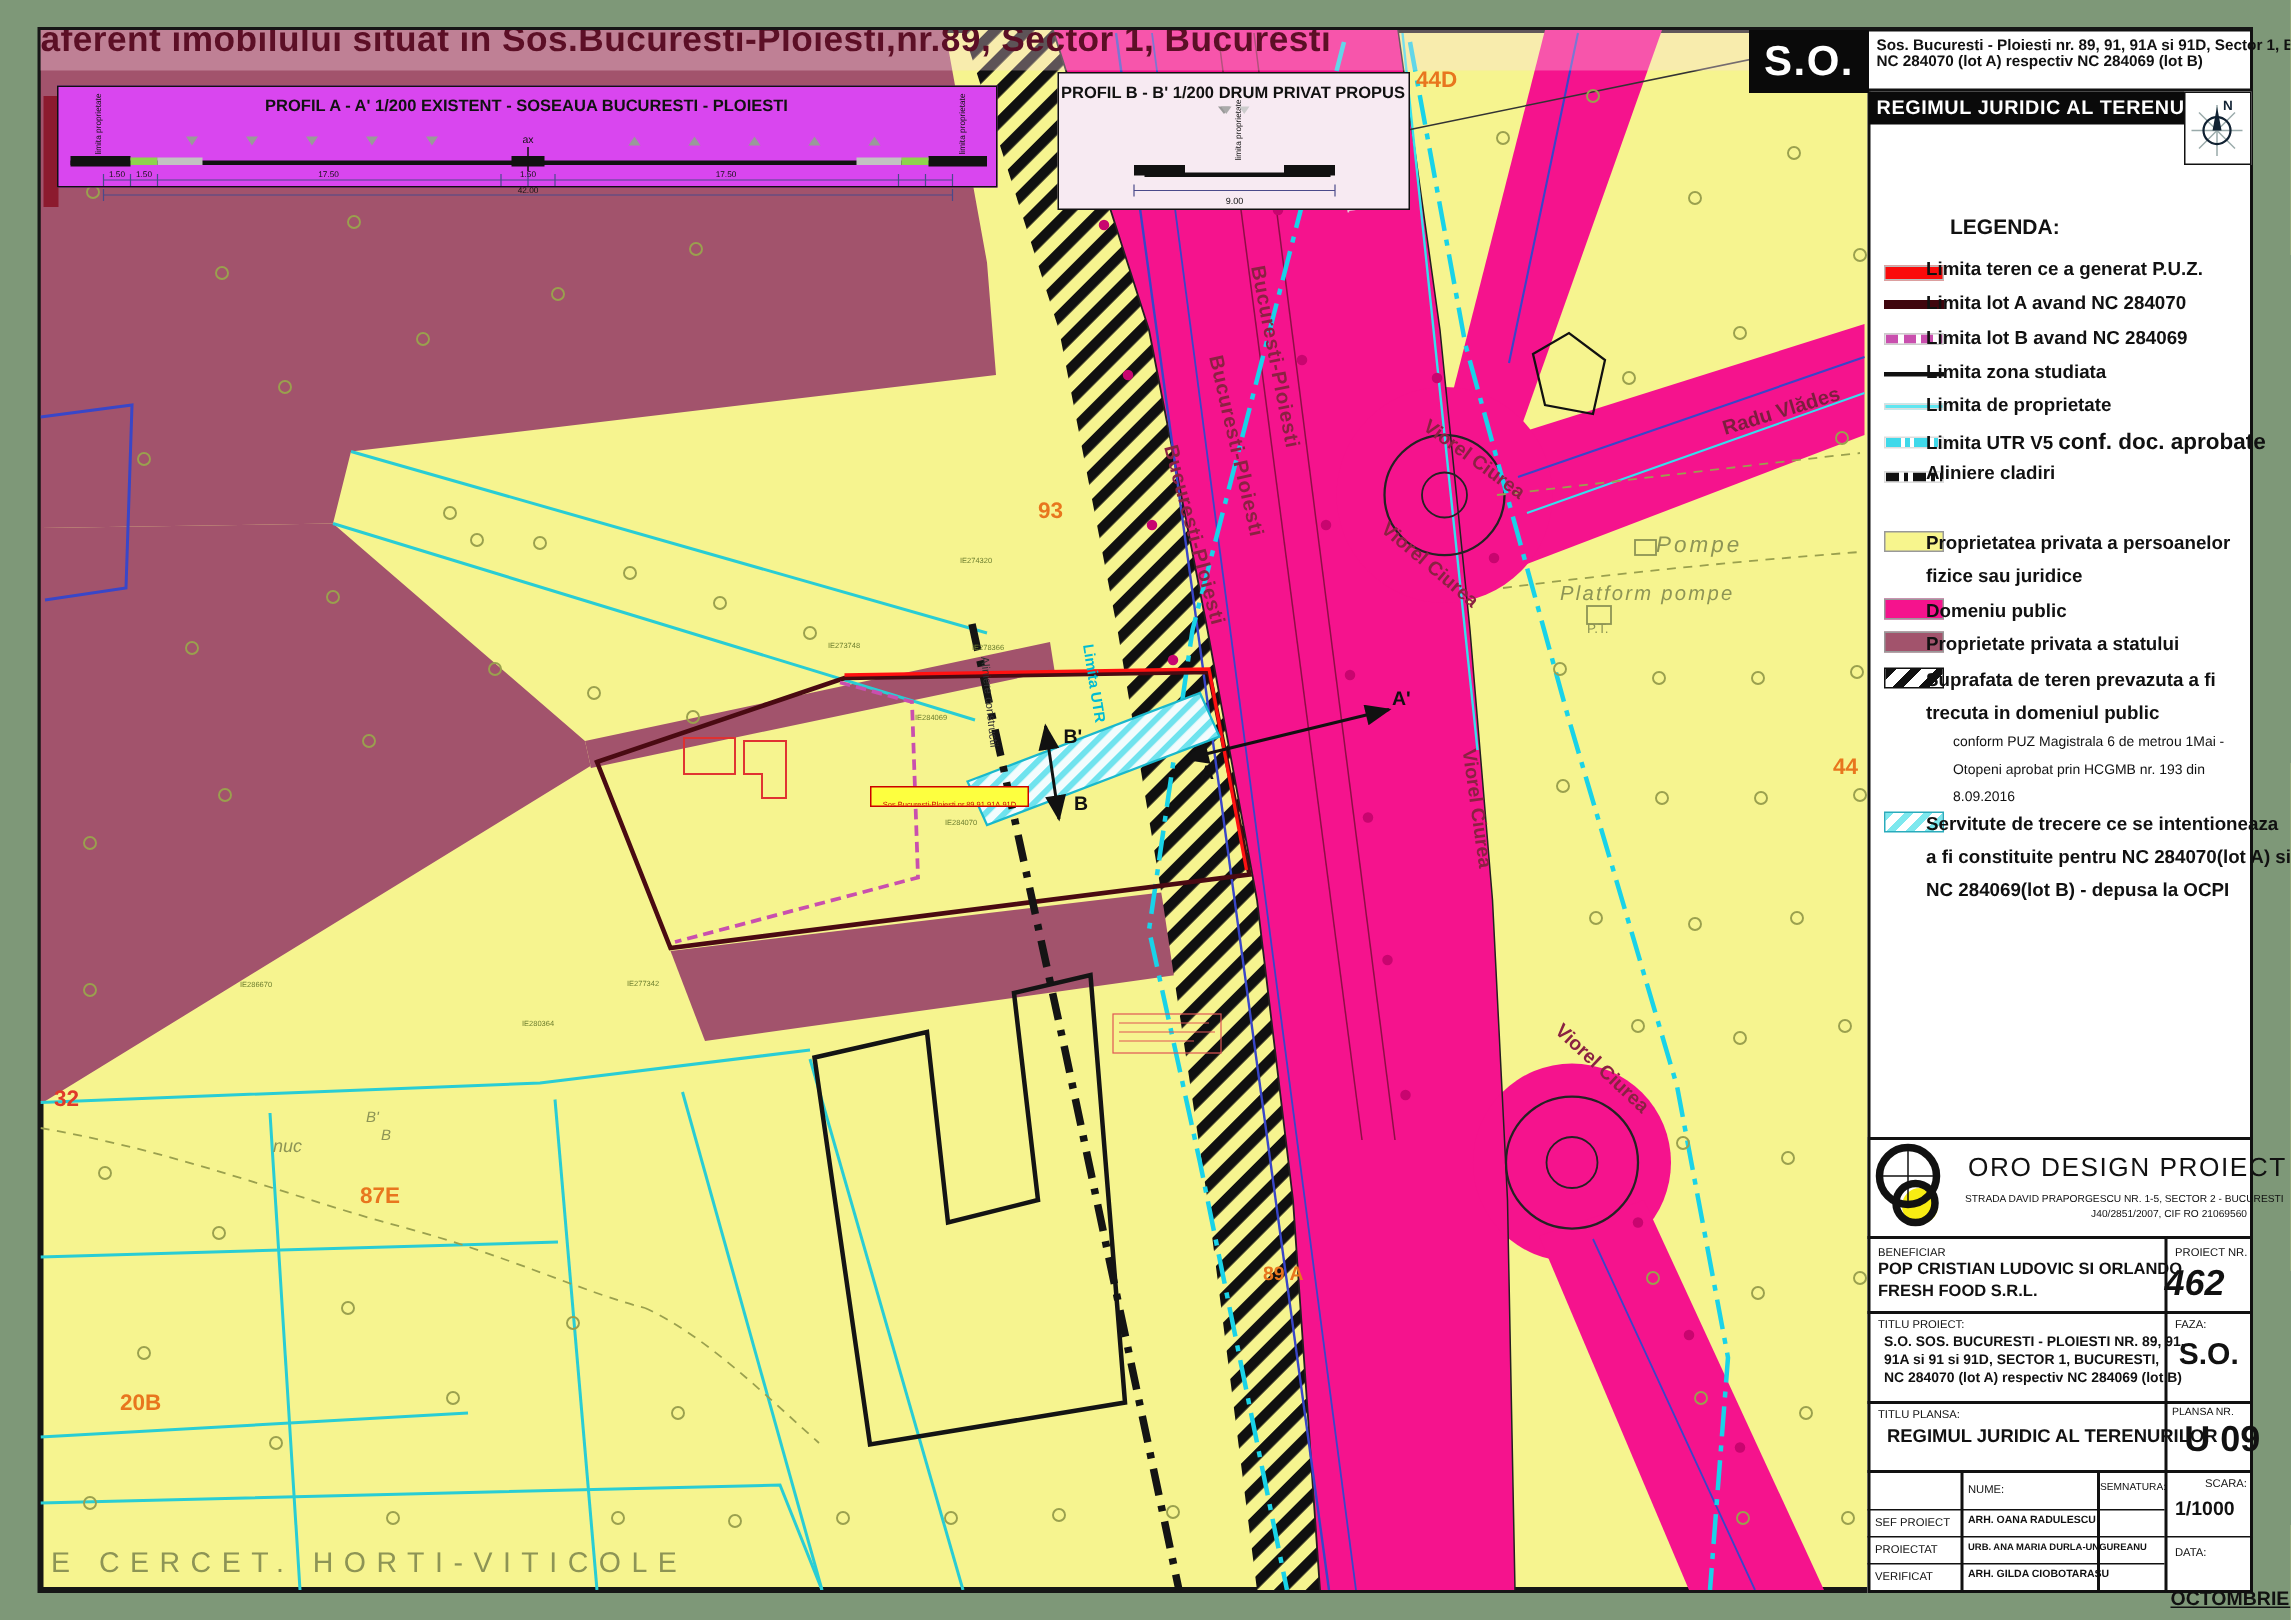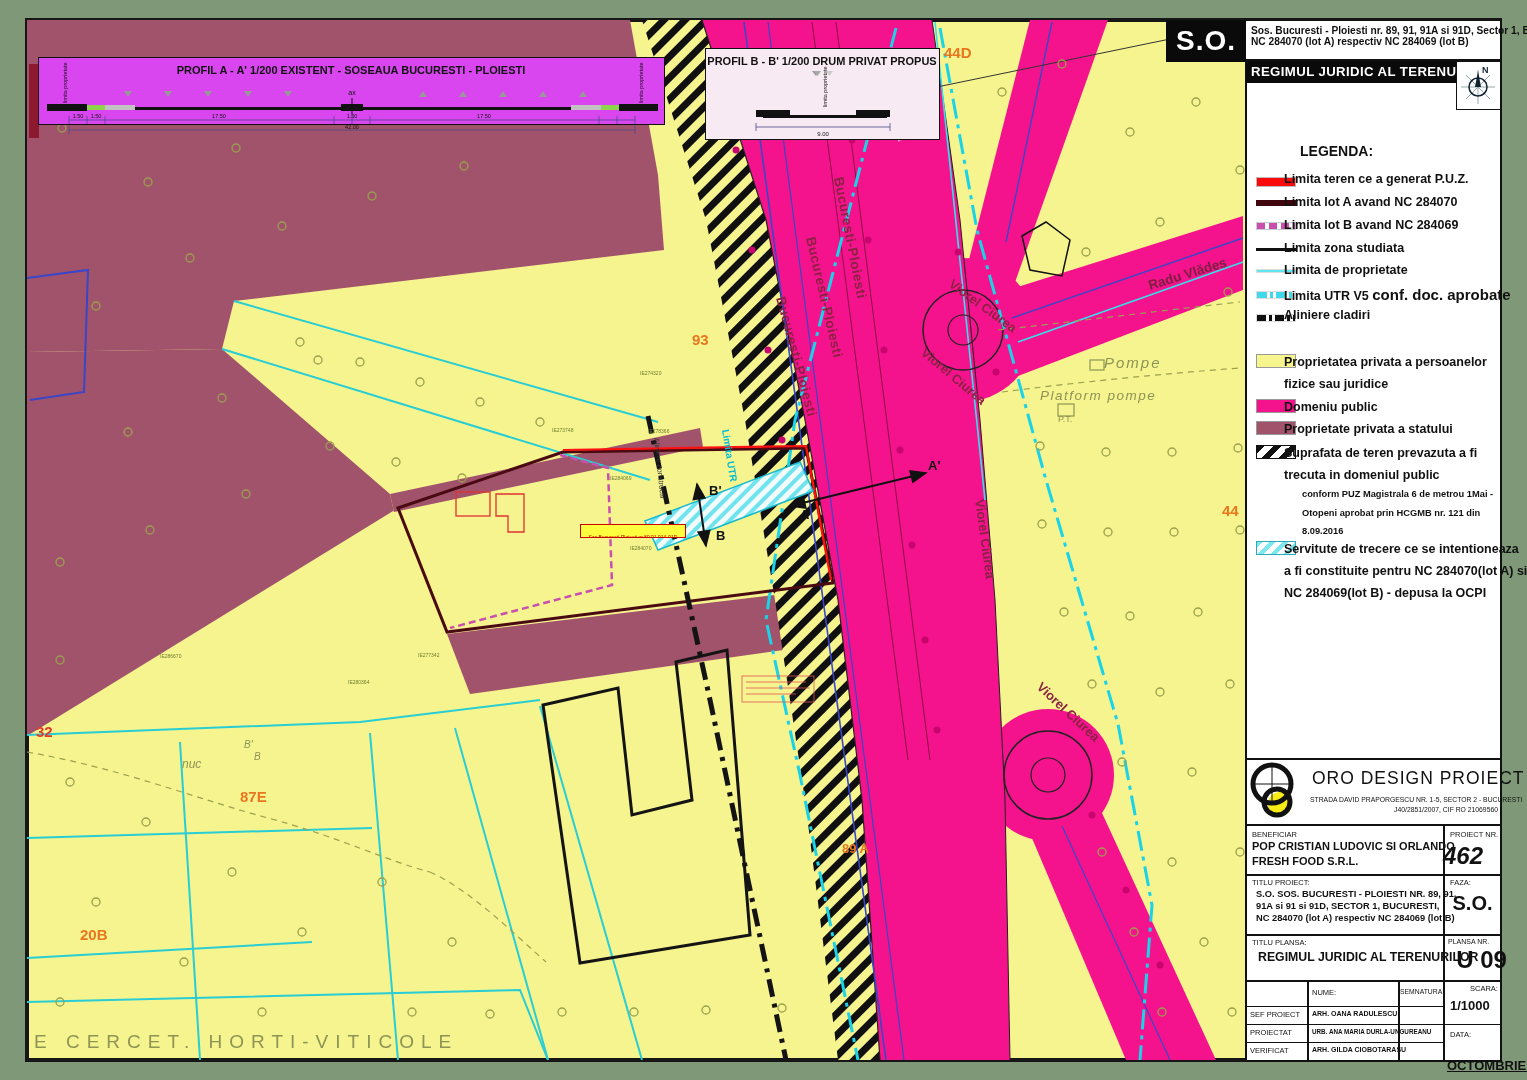--- a/index.html
+++ b/index.html
@@ -3,21 +3,21 @@
 <meta charset="utf-8">
 <style>
   html,body{margin:0;padding:0;background:#7e9878;}
   #root{position:relative;width:1527px;height:1080px;background:#7e9878;overflow:hidden;
         font-family:"Liberation Sans",sans-serif;}
   .abs{position:absolute;}
   .b2{border:2px solid #111;box-sizing:border-box;background:#fff;}
   .blk{background:#0a0a0a;color:#fff;}
   .sw{position:absolute;left:1256px;width:40px;box-sizing:border-box;}
   .lg-label{position:absolute;left:1284px;font-weight:bold;font-size:12.5px;color:#111;white-space:nowrap;}
-  .lg-note{position:absolute;left:1302px;font-weight:bold;font-size:9.3px;color:#111;white-space:nowrap;}
+  .lg-note{position:absolute;left:1302px;font-weight:normal;font-size:9.3px;color:#111;white-space:nowrap;}
   .tb-lab{position:absolute;font-size:7.5px;color:#111;white-space:nowrap;}
   .tb-val{position:absolute;font-weight:bold;color:#111;white-space:nowrap;}
   .hline{position:absolute;background:#111;height:2px;}
   .vline{position:absolute;background:#111;width:2px;}
   .hatch-blk{background:repeating-linear-gradient(135deg,#111 0 5px,#fff 5px 12px);border:1px solid #111;}
   .hatch-cyn{background:repeating-linear-gradient(135deg,#7de8ee 0 4px,#fff 4px 9px);border:1px solid #2aabbc;}
   svg text{font-family:"Liberation Sans",sans-serif;}
 </style>
 </head>
 <body>
@@ -273,20 +273,23 @@
       <text x="418" y="657" font-size="5" fill="#6e7f30">IE277342</text>
       <text x="348" y="684" font-size="5" fill="#6e7f30">IE280364</text>
     </g>
   </g>
 </svg>
 
 <div class="abs" style="left:580px;top:524px;width:106px;height:14px;background:#fdff3f;border:1px solid #c00;box-sizing:border-box;overflow:hidden;text-align:center;">
   <span style="font-size:5px;color:#c00;line-height:12px;white-space:nowrap;">Sos.Bucuresti-Ploiesti nr.89,91,91A,91D</span>
 </div>
 
+<div class="abs" style="left:27px;top:20px;width:1139px;height:27px;overflow:hidden;background:rgba(252,222,235,0.33);">
+  <div style="margin-top:-7px;font-size:23.5px;font-weight:bold;color:#5c0f26;white-space:nowrap;letter-spacing:0.3px;">aferent imobilului situat in Sos.Bucuresti-Ploiesti,nr.89, Sector 1, Bucuresti</div>
+</div>
 
 <div class="abs" style="left:38px;top:57px;width:627px;height:68px;background:#d946ef;border:1.5px solid #111;box-sizing:border-box;">
   <svg width="624" height="77" viewBox="0 0 624 77">
     <text x="312" y="16" text-anchor="middle" font-size="11" font-weight="bold" fill="#111">PROFIL A - A' 1/200 EXISTENT -  SOSEAUA BUCURESTI - PLOIESTI</text>
     <rect x="8" y="49" width="611" height="3" fill="#111"></rect>
     <rect x="8" y="46" width="40" height="7" fill="#111"></rect>
     <rect x="302" y="46" width="22" height="7" fill="#111"></rect>
     <rect x="580" y="46" width="39" height="7" fill="#111"></rect>
     <rect x="48" y="47" width="18" height="5" fill="#8ed44d"></rect>
     <rect x="66" y="47" width="30" height="5" fill="#c2c2c2"></rect>
@@ -408,21 +411,21 @@
 <div class="lg-label" style="top:355px;">Proprietatea privata a persoanelor</div>
 <div class="lg-label" style="top:377px;">fizice sau juridice</div>
 <div class="sw" style="top:399px;height:14px;background:#f5138d;border:1px solid #999;"></div>
 <div class="lg-label" style="top:400px;">Domeniu public</div>
 <div class="sw" style="top:421px;height:14px;background:#a2536c;border:1px solid #999;"></div>
 <div class="lg-label" style="top:422px;">Proprietate privata a statului</div>
 <div class="sw hatch-blk" style="top:445px;height:14px;"></div>
 <div class="lg-label" style="top:446px;">Suprafata de teren prevazuta  a fi</div>
 <div class="lg-label" style="top:468px;">trecuta in domeniul public</div>
 <div class="lg-note" style="top:489px;">conform PUZ Magistrala 6 de metrou 1Mai -</div>
-<div class="lg-note" style="top:508px;">Otopeni aprobat prin HCGMB nr. 121 din</div>
+<div class="lg-note" style="top:508px;">Otopeni aprobat prin HCGMB nr. 193 din</div>
 <div class="lg-note" style="top:526px;">8.09.2016</div>
 <div class="sw hatch-cyn" style="top:541px;height:14px;"></div>
 <div class="lg-label" style="top:542px;">Servitute de trecere ce se intentioneaza</div>
 <div class="lg-label" style="top:564px;">a fi constituite pentru NC 284070(lot A) si</div>
 <div class="lg-label" style="top:586px;">NC 284069(lot B) - depusa la OCPI</div>
 
 <div class="abs b2" style="left:1245px;top:758px;width:257px;height:304px;"></div>
 <svg class="abs" style="left:1250px;top:762px;" width="56" height="60" viewBox="0 0 56 60">
   <circle cx="30" cy="42" r="12" fill="#f7ec13"></circle>
   <circle cx="22" cy="22" r="19" fill="none" stroke="#111" stroke-width="5"></circle>

